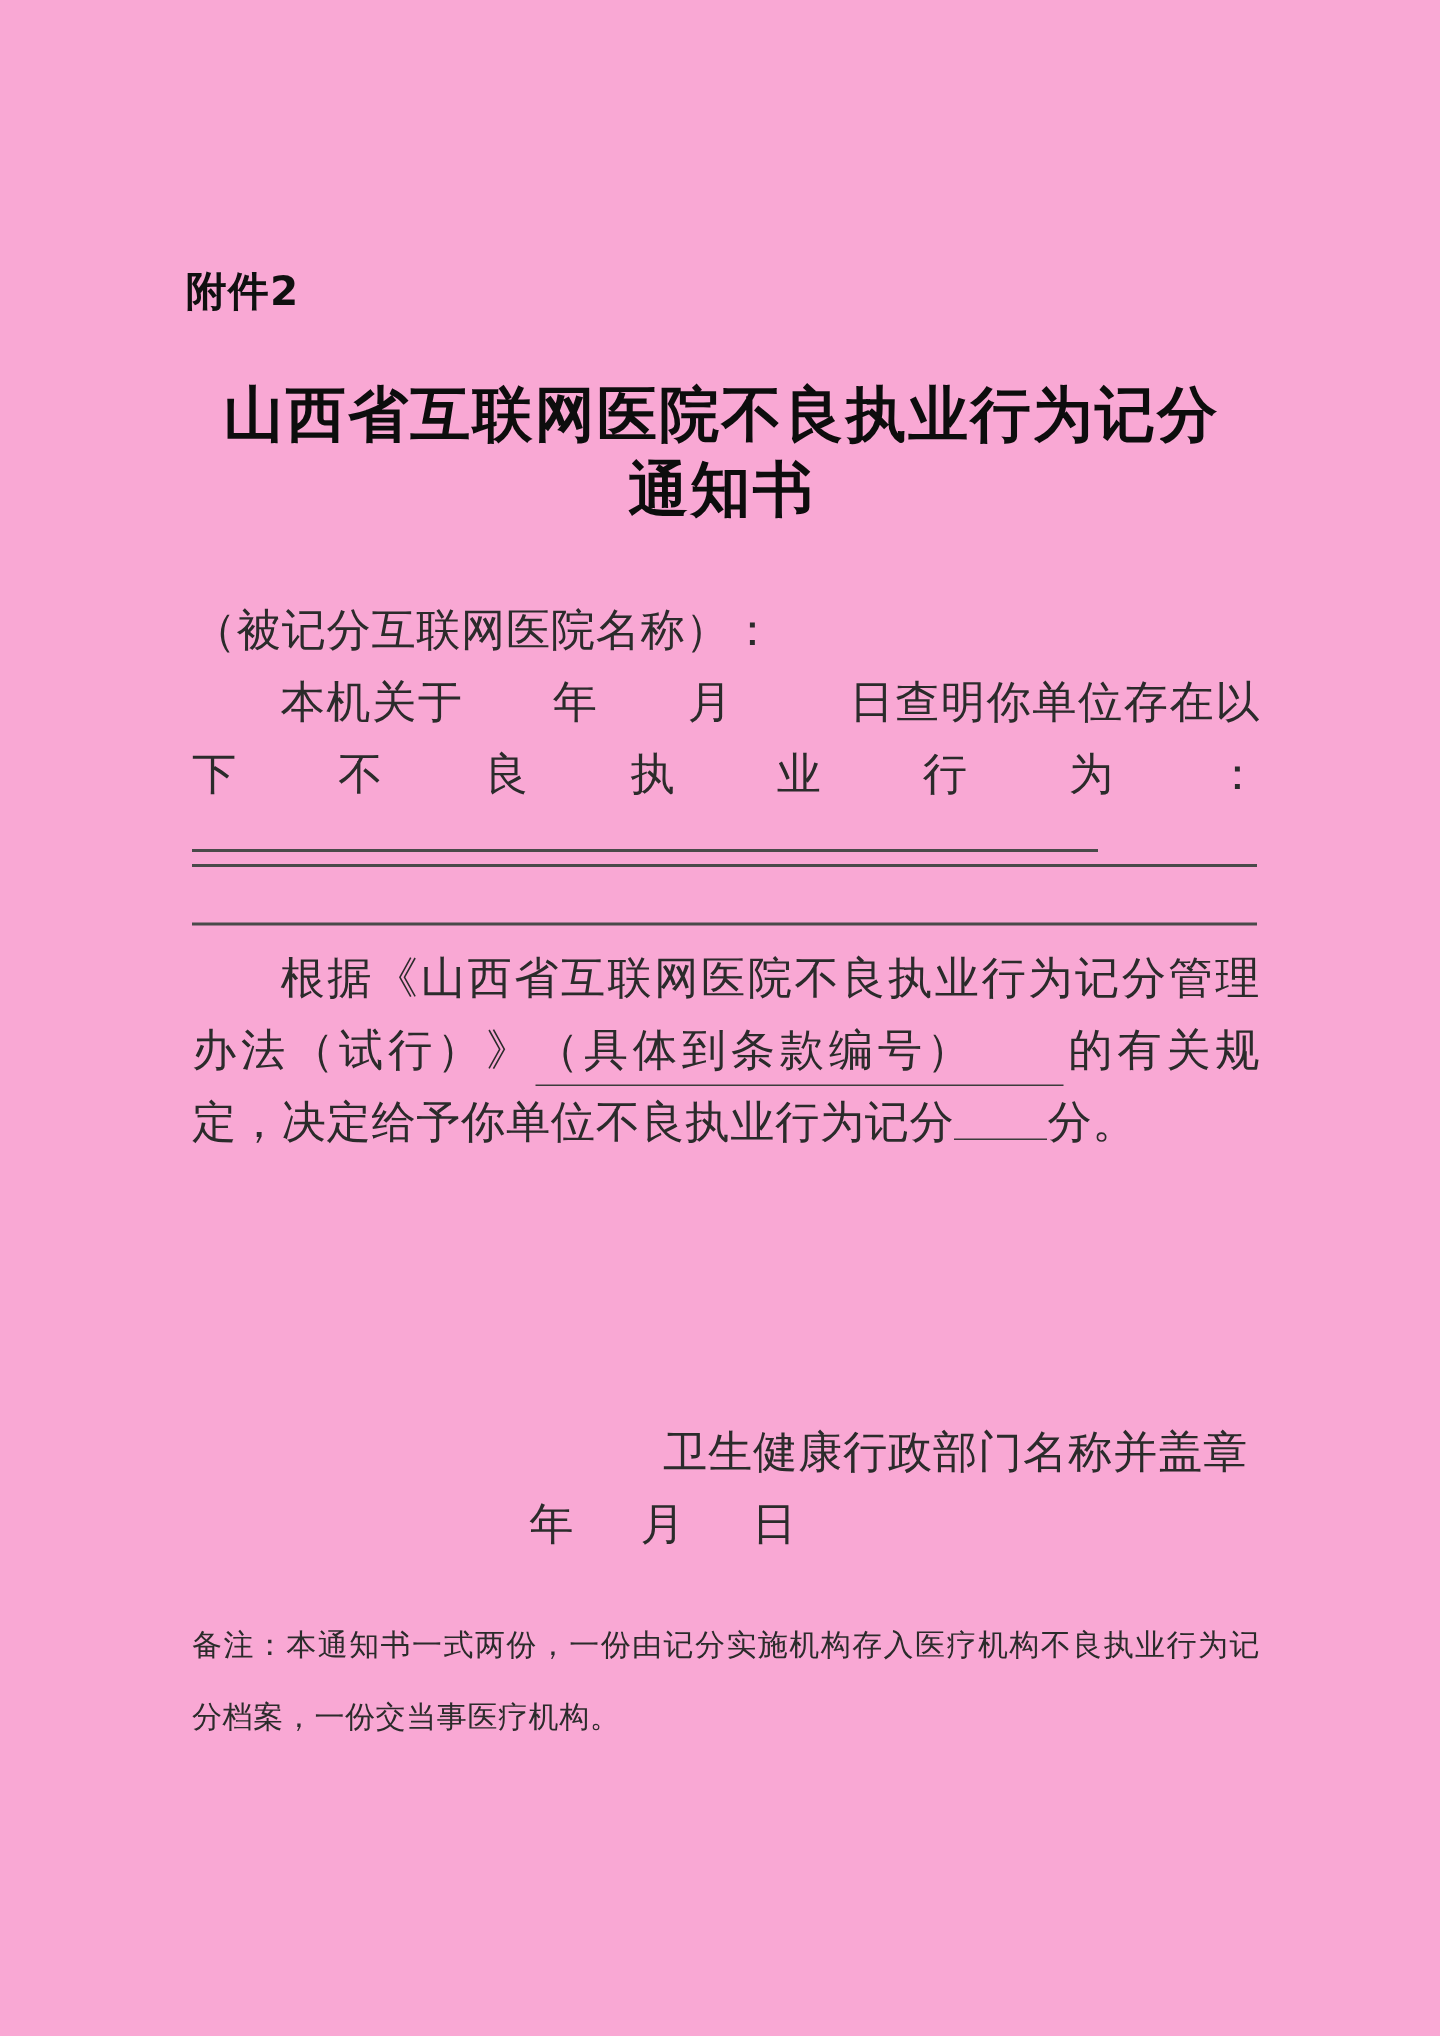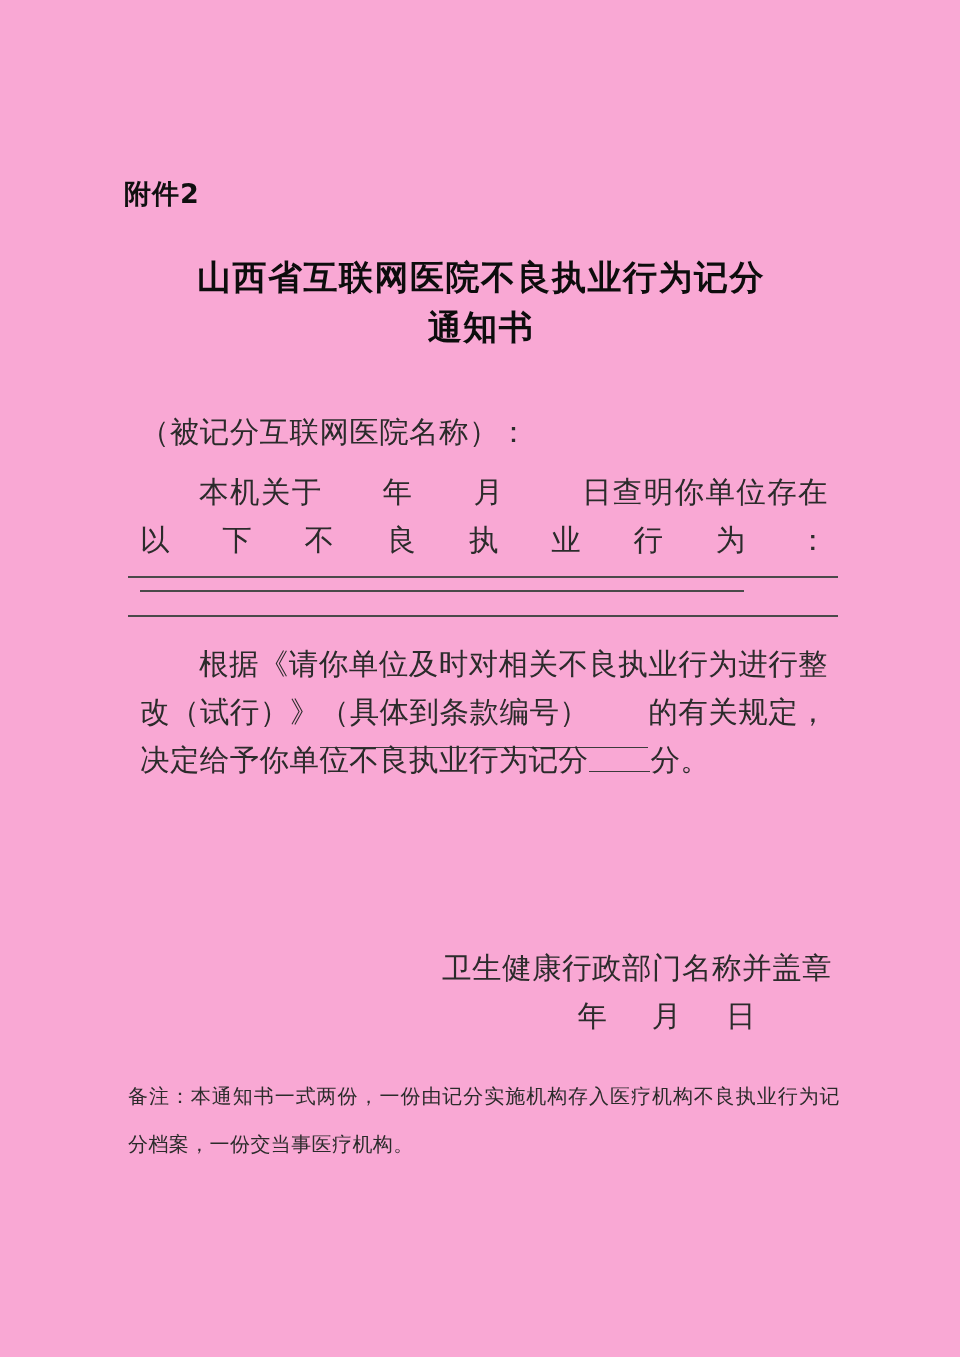--- a/index.html
+++ b/index.html
@@ -38,21 +38,21 @@
 
   
   .doc-title {
     position: absolute;
     left: 128px;
     top: 252px;
     width: 706px;
     text-align: center;
     font-family: "DejaVu Serif", "Liberation Serif", serif;
     font-weight: 700;
-    font-size: 34px;
+    font-size: 40px;
     line-height: 50px;
     letter-spacing: 1.5px;
     color: #0d0d0d;
   }
   .doc-title .t-line-2 {
     display: block;
   }
 
   
   .body-block {
@@ -62,32 +62,32 @@
     width: 712px;
     font-size: 29.5px;
     line-height: 48px;
     color: #2b2b2b;
     letter-spacing: 0.4px;
     text-align: justify;
     text-justify: inter-character;
   }
 
   .para {
-    margin: 12px;
+    margin: 0;
   }
   .para.indent {
     text-indent: 2em;
   }
   .gap-2 { display: inline-block; width: 2.0em; }
   .gap-3 { display: inline-block; width: 2.6em; }
 
   
   .u-run {
     border-bottom: 1.6px solid #3b3b3b;
-    padding-bottom: 18px;
+    padding-bottom: 6px;
   }
   .u-blank-short {
     display: inline-block;
     width: 2.1em;
     border-bottom: 1.6px solid #3b3b3b;
     vertical-align: -2px;
   }
 
   
   .rule-inline {
@@ -119,20 +119,21 @@
   }
   .sign-org {
     display: block;
     padding-right: 8px;
     letter-spacing: 0.5px;
   }
   .sign-date {
     display: block;
     padding-right: 84px;
     letter-spacing: 0.5px;
+    text-align: center;
   }
   .sign-date .gap-d { display: inline-block; width: 1.5em; }
 
   
   .footnote {
     position: absolute;
     left: 128px;
     top: 1072px;
     width: 712px;
     font-size: 20px;
@@ -165,21 +166,21 @@
       <span>本机关于</span><span class="gap-2"></span><span>年</span><span class="gap-2"></span><span>月</span><span class="gap-3"></span><span>日查明你单位存在以下不良执业行为：</span><span class="rule-inline"></span>
     </p>
 
   </div>
 
   <div class="rule-row" style="top:576px;"></div>
   <div class="rule-row" style="top:615px;"></div>
 
   <div class="body-block" style="top:628px;">
     <p class="para indent">
-      <span>根据《请你单位及时对相关不良执业行为进行整改（试行）》</span><span class="u-run"><span>（具体到条款编号）</span><span class="gap-2"></span></span><span>的有关规定，决定给予你单位不良执业行为记分</span><span class="u-blank-short"></span><span>分。</span>
+      <span>根据《山西省互联网医院不良执业行为记分管理办法（试行）》</span><span class="u-run"><span>（具体到条款编号）</span><span class="gap-2"></span></span><span>的有关规定，决定给予你单位不良执业行为记分</span><span class="u-blank-short"></span><span>分。</span>
     </p>
 
   </div>
 
   <div class="signature">
     <span class="sign-org">卫生健康行政部门名称并盖章</span>
     <span class="sign-date">
       <span>年</span><span class="gap-d"></span><span>月</span><span class="gap-d"></span><span>日</span>
     </span>
   </div>

